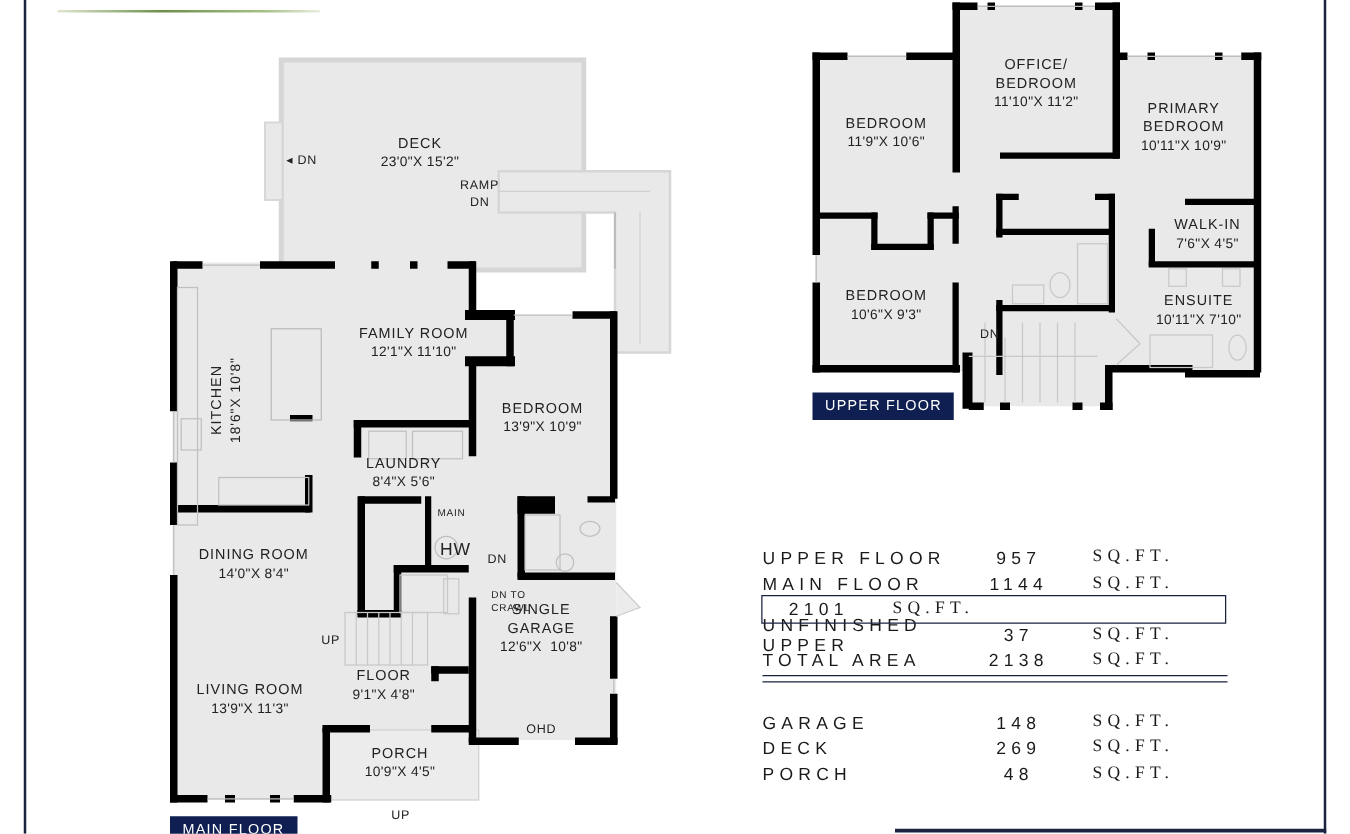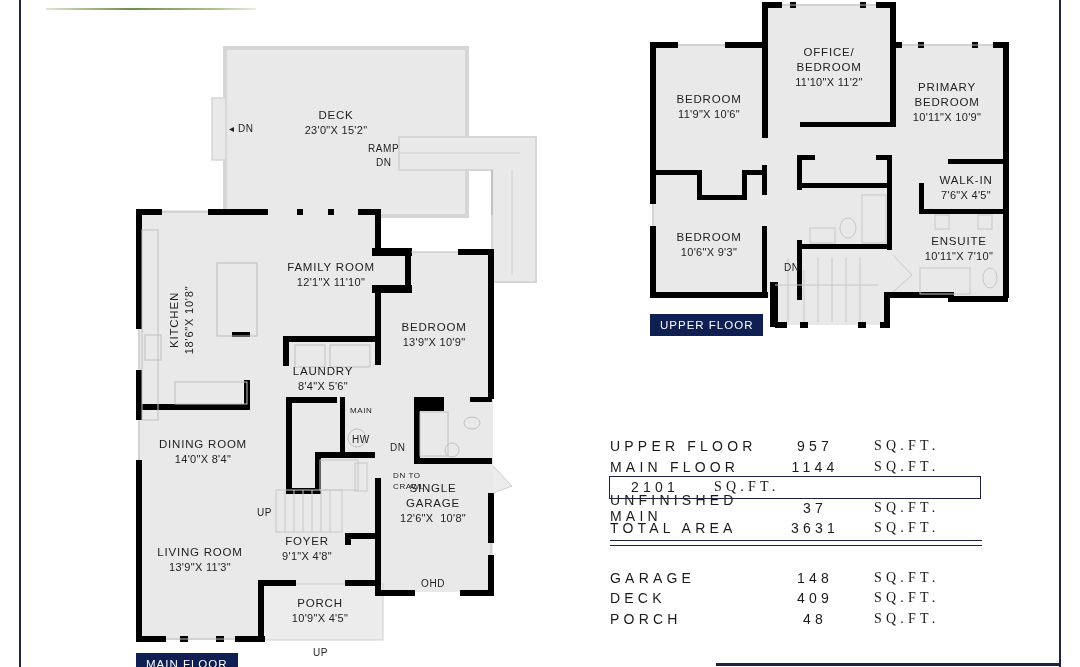--- a/index.html
+++ b/index.html
@@ -219,27 +219,27 @@
 <div class="lbl" style="left:336px;top:108px;"><span>DECK</span><span class="dim">23'0"X  15'2"</span></div>
 <div class="small" style="left:229px;top:123px;">◂ <span>DN</span></div>
 <div class="small" style="left:368px;top:143px;">RAMP</div>
 <div class="small" style="left:376px;top:157px;">DN</div>
 
 <div class="lbl" style="left:312px;top:260px;margin-left:19px;"><span>FAMILY  ROOM</span><span class="dim">12'1"X  11'10"</span></div>
 <div class="kitchen"><span>KITCHEN</span><span class="dim" style="display:block;font-size:11px;">18'6"X  10'8"</span></div>
 <div class="lbl" style="left:434px;top:320px;"><span>BEDROOM</span><span class="dim">13'9"X  10'9"</span></div>
 <div class="lbl" style="left:323px;top:364px;"><span>LAUNDRY</span><span class="dim">8'4"X  5'6"</span></div>
 <div class="small" style="left:350px;top:405px;font-size:8px;">MAIN</div>
-<div class="small" style="left:352px;top:434px;font-size:10px;">HW</div>
+<div class="small" style="left:352px;top:434px;font-size:14px;">HW</div>
 <div class="small" style="left:390px;top:442px;">DN</div>
 <div class="small" style="left:364px;top:470px;font-size:8px;margin-left:29px;"><span>DN  TO</span><br><span>CRAWL</span></div>
 <div class="lbl" style="left:203px;top:437px;"><span>DINING  ROOM</span><span class="dim">14'0"X  8'4"</span></div>
 <div class="small" style="left:257px;top:507px;font-size:10px;">UP</div>
 <div class="lbl" style="left:200px;top:545px;"><span>LIVING  ROOM</span><span class="dim">13'9"X  11'3"</span></div>
-<div class="lbl" style="left:307px;top:534px;"><span>FOYER</span><span class="dim">9'1"X  4'8"</span></div>
+<div class="lbl" style="left:307px;top:534px;"><span>FLOOR</span><span class="dim">9'1"X  4'8"</span></div>
 <div class="lbl" style="left:433px;top:481px;white-space:pre;"><span>SINGLE
 GARAGE</span><span class="dim">12'6"X  10'8"</span></div>
 <div class="small" style="left:421px;top:578px;font-size:10px;">OHD</div>
 <div class="lbl" style="left:320px;top:596px;"><span>PORCH</span><span class="dim">10'9"X  4'5"</span></div>
 <div class="small" style="left:313px;top:647px;font-size:10px;">UP</div>
 <div class="floor-badge" style="left:136px;top:653px;">MAIN FLOOR</div>
 
 <div class="lbl" style="left:829px;top:45px;"><span>OFFICE/</span><br><span>BEDROOM</span><span class="dim">11'10"X  11'2"</span></div>
 <div class="lbl" style="left:709px;top:92px;"><span>BEDROOM</span><span class="dim">11'9"X  10'6"</span></div>
 <div class="lbl" style="left:947px;top:80px;"><span>PRIMARY</span><br><span>BEDROOM</span><span class="dim">10'11"X  10'9"</span></div>
@@ -258,39 +258,39 @@
   <div class="arow">
       <span class="name">MAIN  FLOOR</span>
       <span class="val">1144</span>
       <span class="unit">SQ.FT.</span>
     </div>
   <div class="arow boxed">
       <span class="val">2101</span>
       <span class="unit">SQ.FT.</span>
     </div>
   <div class="arow">
-      <span class="name">UNFINISHED  MAIN</span>
+      <span class="name">UNFINISHED  UPPER</span>
       <span class="val">37</span>
       <span class="unit">SQ.FT.</span>
     </div>
   <div class="arow">
       <span class="name">TOTAL  AREA</span>
-      <span class="val">3631</span>
+      <span class="val">2138</span>
       <span class="unit">SQ.FT.</span>
     </div>
   <div class="dbl"></div>
   <div style="height:22px"></div>
   <div class="arow">
       <span class="name">GARAGE</span>
       <span class="val">148</span>
       <span class="unit">SQ.FT.</span>
     </div>
   <div class="arow">
       <span class="name">DECK</span>
-      <span class="val">409</span>
+      <span class="val">269</span>
       <span class="unit">SQ.FT.</span>
     </div>
   <div class="arow">
       <span class="name">PORCH</span>
       <span class="val">48</span>
       <span class="unit">SQ.FT.</span>
     </div>
 </div>
 
 </body></html>

